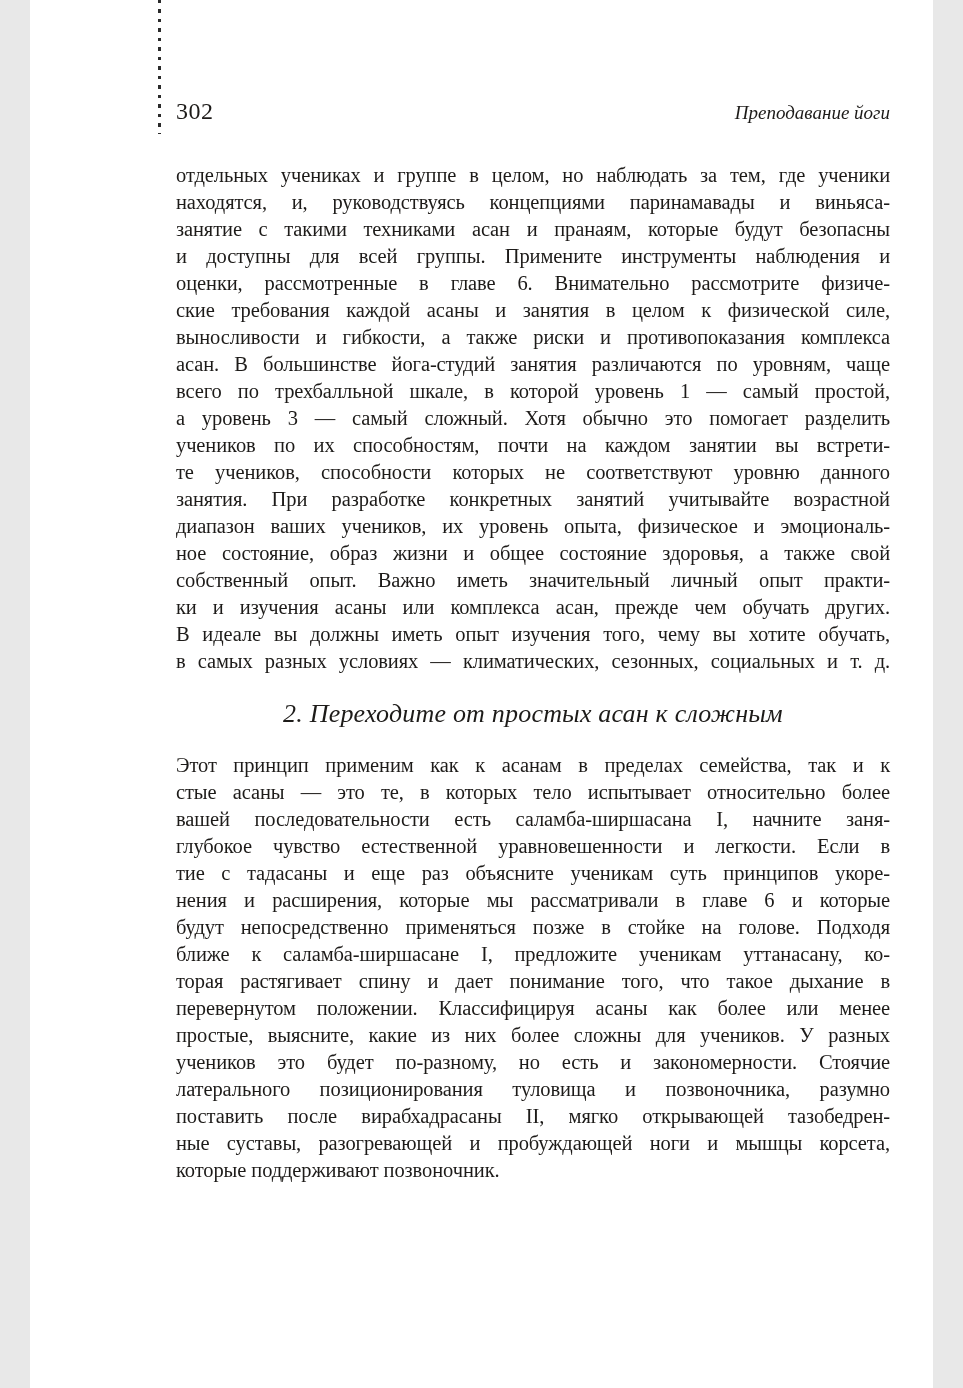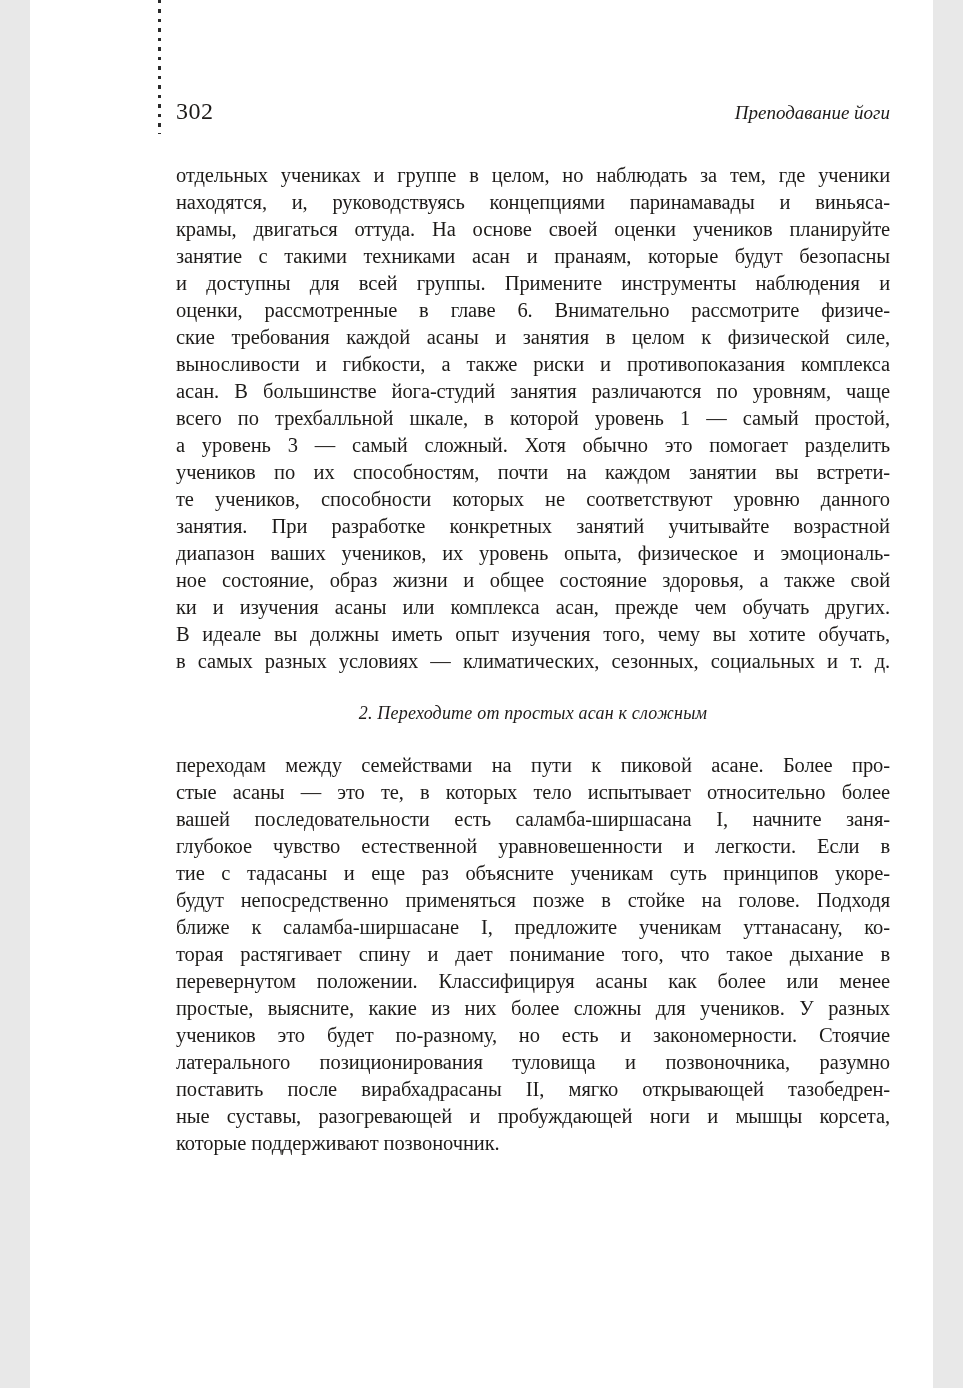--- a/index.html
+++ b/index.html
@@ -66,68 +66,69 @@
   }
   .paragraph .line.line-last {
     text-align-last: left;
   }
   .section-heading {
     height: 77px;
     display: flex;
     align-items: center;
     justify-content: center;
     font-style: italic;
-    font-size: 18px;
+    font-size: 26px;
     letter-spacing: 0.2px;
   }
 </style>
 </head>
 <body>
 
 <div class="page">
 
   <div class="dotted-rule"></div>
 
   <div class="page-header">
     <span class="page-number">302</span>
     <span class="running-head">Преподавание йоги</span>
   </div>
 
   <div class="body-text">
 
     <div class="paragraph">
         <div class="line">отдельных учениках и группе в целом, но наблюдать за тем, где ученики</div>
         <div class="line">находятся, и, руководствуясь концепциями паринамавады и виньяса-</div>
-        <div class="line">крамы, двигаться оттуда. На основе своей оценки учеников планируйте</div>
         <div class="line">занятие с такими техниками асан и пранаям, которые будут безопасны</div>
         <div class="line">и доступны для всей группы. Примените инструменты наблюдения и</div>
         <div class="line">оценки, рассмотренные в главе 6. Внимательно рассмотрите физиче-</div>
         <div class="line">ские требования каждой асаны и занятия в целом к физической силе,</div>
         <div class="line">выносливости и гибкости, а также риски и противопоказания комплекса</div>
         <div class="line">асан. В большинстве йога-студий занятия различаются по уровням, чаще</div>
         <div class="line">всего по трехбалльной шкале, в которой уровень 1 — самый простой,</div>
         <div class="line">а уровень 3 — самый сложный. Хотя обычно это помогает разделить</div>
         <div class="line">учеников по их способностям, почти на каждом занятии вы встрети-</div>
         <div class="line">те учеников, способности которых не соответствуют уровню данного</div>
         <div class="line">занятия. При разработке конкретных занятий учитывайте возрастной</div>
         <div class="line">диапазон ваших учеников, их уровень опыта, физическое и эмоциональ-</div>
         <div class="line">ное состояние, образ жизни и общее состояние здоровья, а также свой</div>
+        <div class="line">собственный опыт. Важно иметь значительный личный опыт практи-</div>
         <div class="line">ки и изучения асаны или комплекса асан, прежде чем обучать других.</div>
         <div class="line">В идеале вы должны иметь опыт изучения того, чему вы хотите обучать,</div>
         <div class="line">в самых разных условиях — климатических, сезонных, социальных и т. д.</div>
       </div>
 
     <div class="section-heading">2. Переходите от простых асан к сложным</div>
 
     <div class="paragraph">
-        <div class="line">переходам между семействами на пути к пиковой асане. Более про-</div>
+        <div class="line">Этот принцип применим как к асанам в пределах семейства, так и к</div>
         <div class="line">стые асаны — это те, в которых тело испытывает относительно более</div>
         <div class="line">вашей последовательности есть саламба-ширшасана I, начните заня-</div>
         <div class="line">глубокое чувство естественной уравновешенности и легкости. Если в</div>
         <div class="line">тие с тадасаны и еще раз объясните ученикам суть принципов укоре-</div>
+        <div class="line">нения и расширения, которые мы рассматривали в главе 6 и которые</div>
         <div class="line">будут непосредственно применяться позже в стойке на голове. Подходя</div>
         <div class="line">ближе к саламба-ширшасане I, предложите ученикам уттанасану, ко-</div>
         <div class="line">торая растягивает спину и дает понимание того, что такое дыхание в</div>
         <div class="line">перевернутом положении. Классифицируя асаны как более или менее</div>
         <div class="line">простые, выясните, какие из них более сложны для учеников. У разных</div>
         <div class="line">учеников это будет по-разному, но есть и закономерности. Стоячие</div>
         <div class="line">латерального позиционирования туловища и позвоночника, разумно</div>
         <div class="line">поставить после вирабхадрасаны II, мягко открывающей тазобедрен-</div>
         <div class="line">ные суставы, разогревающей и пробуждающей ноги и мышцы корсета,</div>
         <div class="line line-last">которые поддерживают позвоночник.</div>

